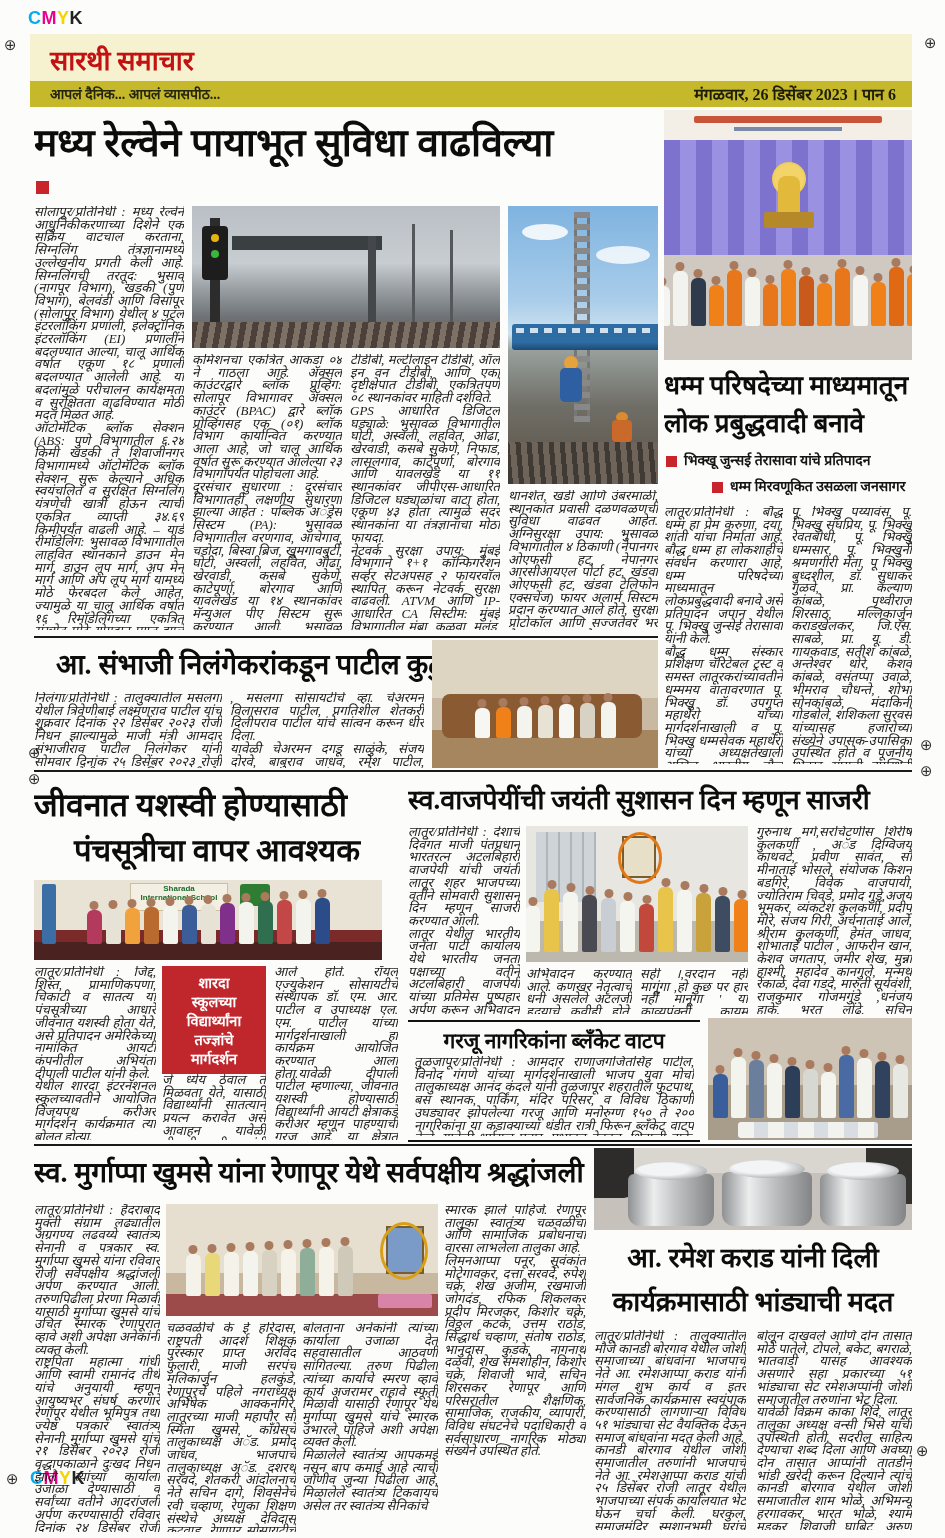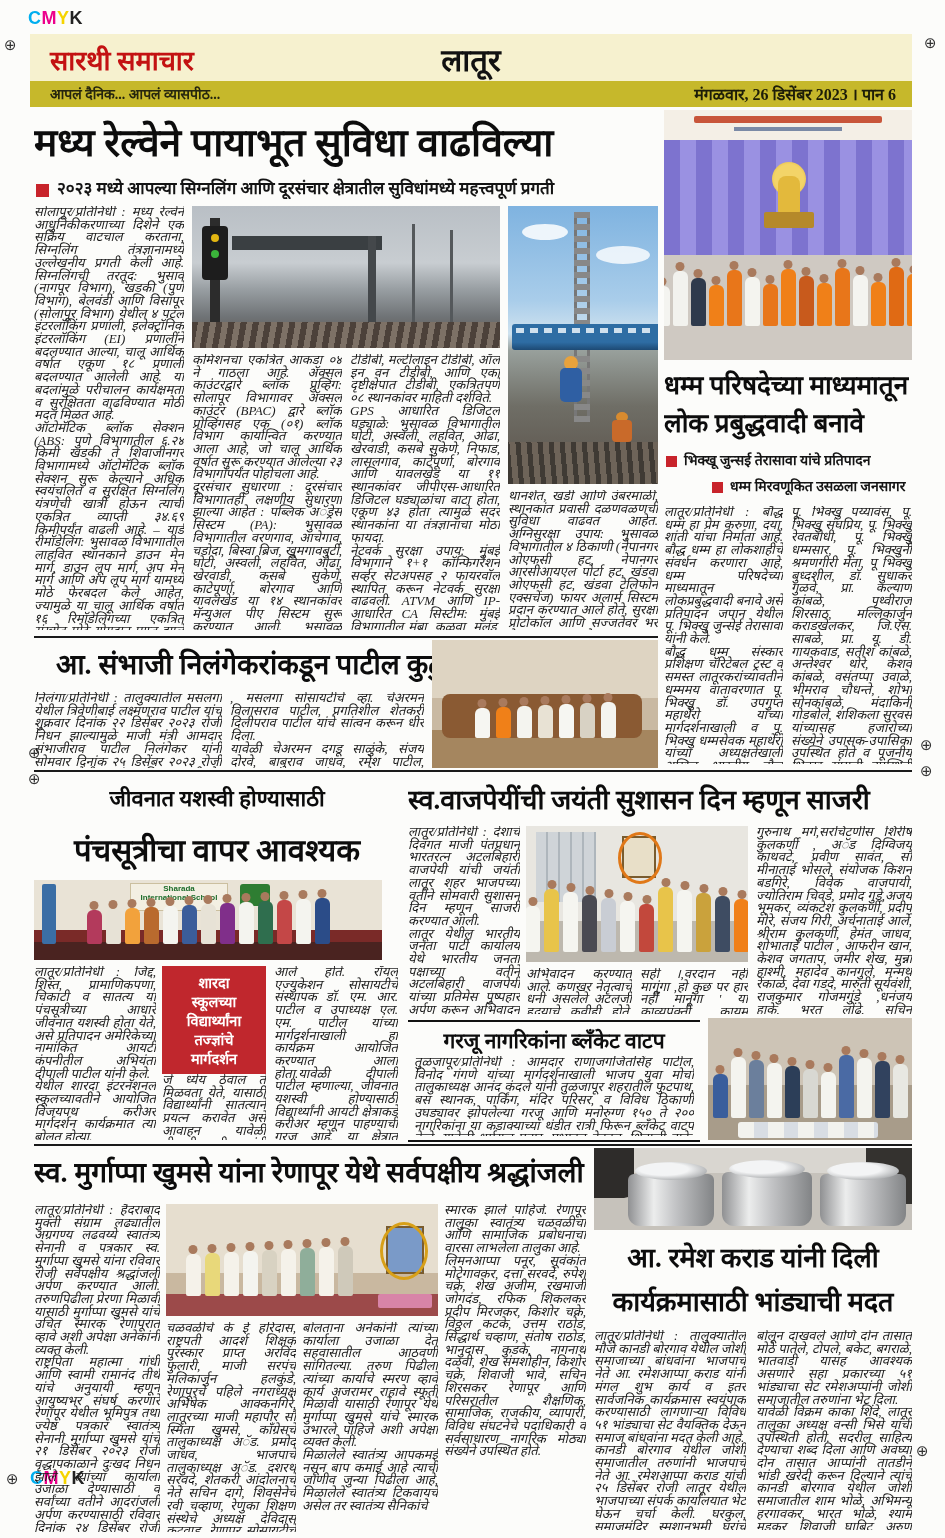--- a/index.html
+++ b/index.html
@@ -45,29 +45,28 @@
 <div class="reg" style="left:28px;top:744px;">⊕</div>
 <div class="reg" style="left:28px;top:770px;">⊕</div>
 <div class="reg" style="left:920px;top:736px;">⊕</div>
 <div class="reg" style="left:920px;top:762px;">⊕</div>
 <div class="reg" style="left:6px;top:1470px;">⊕</div>
 <div class="cmyk" style="left:30px;top:1468px;"><span class="c">C</span><span class="m">M</span><span class="y">Y</span><span class="k">K</span></div>
 <div class="reg" style="left:916px;top:1442px;">⊕</div>
 
 <div class="band1">
   <div class="paper-name">सारथी समाचार</div>
-  <div class="city">लातूर</div>
 </div>
 <div class="band2">
   <div class="tagline">आपलं दैनिक... आपलं व्यासपीठ...</div>
   <div class="dateline">मंगळवार, 26 डिसेंबर 2023 । पान 6</div>
 </div>
 
 <div class="hl" style="left:34px;top:114px;width:630px;font-size:39px;">मध्य रेल्वेने पायाभूत सुविधा वाढविल्या</div>
-<div class="subrow" style="left:36px;top:176px;width:624px;font-size:17px;"><span class="sq" style="width:13px;height:13px;margin-right:8px;"></span><span>२०२३ मध्ये आपल्या सिग्नलिंग आणि दूरसंचार क्षेत्रातील सुविधांमध्ये महत्त्वपूर्ण प्रगती</span></div>
+<div class="subrow" style="left:36px;top:176px;width:624px;font-size:17px;"><span class="sq" style="width:13px;height:13px;margin-right:8px;"></span></div>
 
 <div class="bodytext" style="left:34px;top:206px;width:150px;height:424px;">सोलापूर/प्रतिनिधी : मध्य रेल्वेने आधुनिकीकरणाच्या दिशेने एक सक्रिय वाटचाल करताना, सिग्नलिंग तंत्रज्ञानामध्ये उल्लेखनीय प्रगती केली आहे. सिग्नलिंगची तरतूद: भुसाव (नागपूर विभाग), खडकी (पुणे विभाग), बेलवंडी आणि विसापूर (सोलापूर विभाग) येथील ४ पटल इंटरलॉकिंग प्रणाली, इलेक्ट्रॉनिक इंटरलॉकिंग (EI) प्रणालींने बदलण्यात आल्या, चालू आर्थिक वर्षात एकूण १८ प्रणाली बदलण्यात आलेली आहे. या बदलांमुळे परीचालन कार्यक्षमता व सुरक्षितता वाढविण्यात मोठी मदत मिळत आहे.
 ऑटोमॅटिक ब्लॉक सेक्शन (ABS: पुणे विभागातील ६.२४ किमी खडकी ते शिवाजीनगर विभागामध्ये ऑटोमॅटिक ब्लॉक सेक्शन सुरू केल्याने अधिक स्वयंचलित व सुरक्षित सिग्नलिंग यंत्रणेची खात्री होऊन त्याची एकत्रित व्याप्ती ३४.६९ किमीपर्यंत वाढली आहे. – यार्ड रीमॉडेलिंग: भुसावळ विभागातील लाहवित स्थानकाने डाउन मेन मार्ग, डाउन लूप मार्ग, अप मेन मार्ग आणि अप लूप मार्ग यामध्ये मोठे फेरबदल केले आहेत, ज्यामुळे या चालू आर्थिक वर्षात १६ रिमॉडेलिंगच्या एकत्रित संख्येत मोठे योगदान प्राप्त झाले आहे.
 रिडंडंसी एन्हांसमेंट: सोलापूर विभागातील ४ ब्लॉक विभागात दुहेरी शोध प्रदान करण्यात आला, चालू आर्थिक वर्षात रिडंडन्सीची संख्या ३४ ने, ब्लॉक विभागात वाढली आहे. रिले रूम इन्फ्रास्ट्रक्चर: सोलापूर विभागात २ अतिरिक्त वातानुकूलित युनिट्स बसवण्यात आल्या, चालू आर्थिक वर्षात २० वातानुकूलित बसवण्यात आले.
 दुहेरी दूरचे सिग्नलिंग: दौंड-मनमाड दुहेरीकरणादरम्यान सोलापूर विभागातील १ स्थानकावर दुहेरी दूरचे सिग्नलिंग कार्यान्वित करण्यात आले आणि चालू आर्थिक वर्षात</div>
 
 <div class="ph" style="left:192px;top:206px;width:308px;height:142px;background:linear-gradient(180deg,#b9bfc5 0%,#c8cdd1 40%,#9aa0a4 58%,#6f7376 78%,#5d5047 100%);">
   <div class="abs" style="left:18px;top:12px;width:10px;height:118px;background:#2c2c2c;"></div>
   <div class="abs" style="left:10px;top:20px;width:26px;height:54px;background:#1d1d1d;border-radius:4px;"></div>
   <div class="abs" style="left:19px;top:28px;width:8px;height:8px;border-radius:50%;background:#e3b612;"></div>
@@ -153,21 +152,21 @@
       <div class="fig" style="background: rgb(244, 244, 239); height: 32px;"></div>
       <div class="fig" style="background: rgb(232, 226, 212); height: 33px;"></div>
       <div class="fig" style="background: rgb(246, 246, 242); height: 34px;"></div>
       <div class="fig" style="background: rgb(216, 210, 196); height: 35px;"></div>
       <div class="fig" style="background: rgb(244, 244, 239); height: 36px;"></div>
     </div>
 </div>
 
 <div class="hr" style="left:34px;top:770px;width:878px;height:2px;"></div>
 
-<div class="hl" style="left:34px;top:782px;width:366px;font-size:22px;text-align:center;">जीवनात यशस्वी होण्यासाठी</div>
+<div class="hl" style="left:34px;top:782px;width:366px;font-size:32px;">जीवनात यशस्वी होण्यासाठी</div>
 <div class="hl" style="left:34px;top:828px;width:366px;font-size:31px;text-align:center;">पंचसूत्रीचा वापर आवश्यक</div>
 <div class="ph" style="left:34px;top:880px;width:348px;height:80px;background:linear-gradient(180deg,#e9e3d6 0 62%,#7a2a28 62% 78%,#4a2320 78% 100%);">
   <div class="abs" style="left:8px;top:4px;width:14px;height:60px;background:#3b6ea5;border-radius:2px;"></div>
   <div class="abs" style="left:96px;top:3px;width:96px;height:26px;background:#f3efe2;border:1px solid #cbbf9f;font-family:'Liberation Sans',sans-serif;font-weight:bold;font-size:8px;line-height:9px;color:#1c6b2a;text-align:center;white-space:pre-line;">Sharada
 International School</div>
   <div class="abs" style="left:206px;top:4px;width:30px;height:22px;background:#2e7d32;border-radius:3px;"></div>
   <div class="people" style="height:6px;bottom:16px;gap:4px;">
       <div class="fig" style="background: rgb(179, 58, 92); height: 34px;"></div>
       <div class="fig" style="background: rgb(231, 226, 214); height: 35px;"></div>
       <div class="fig" style="background: rgb(242, 162, 60); height: 36px;"></div>

